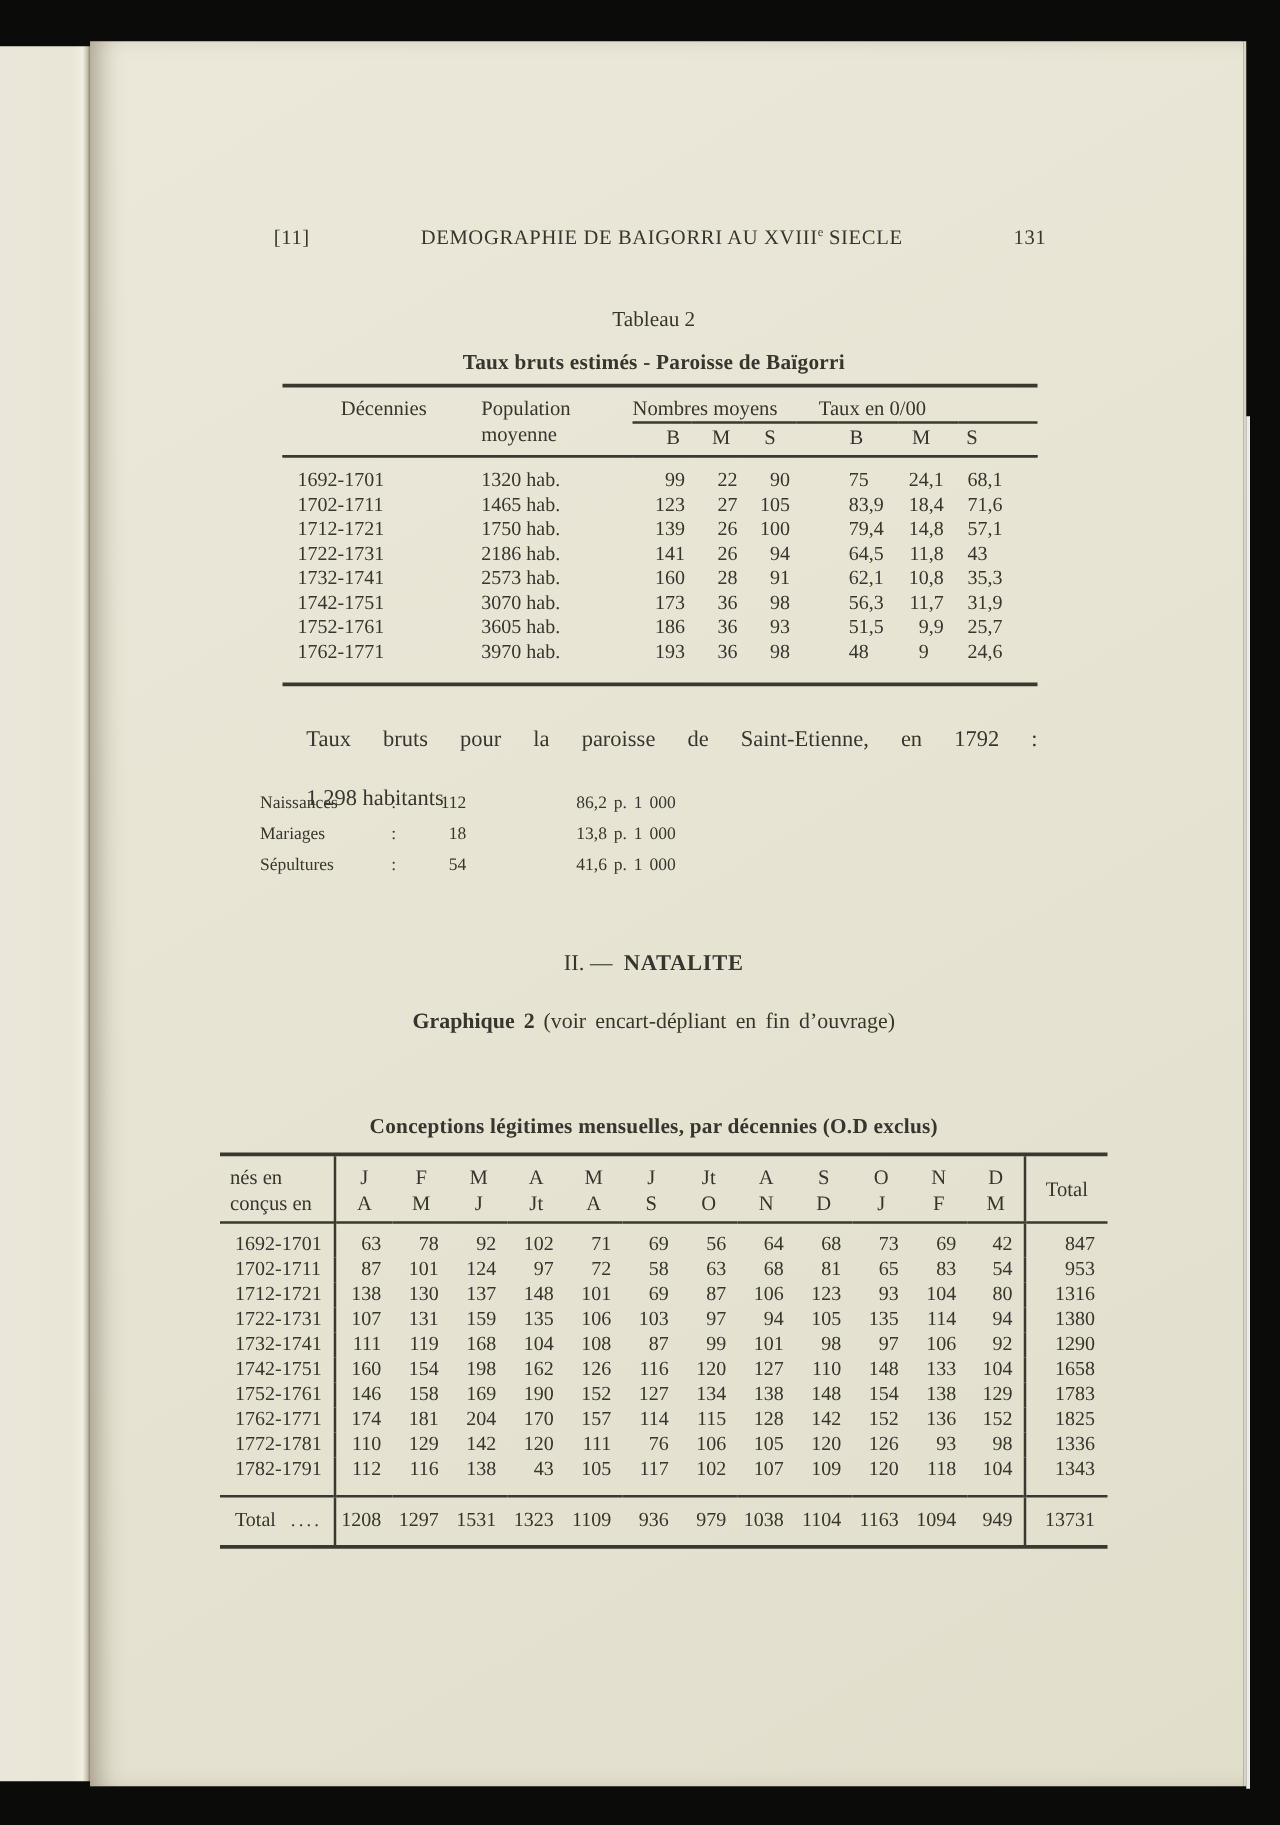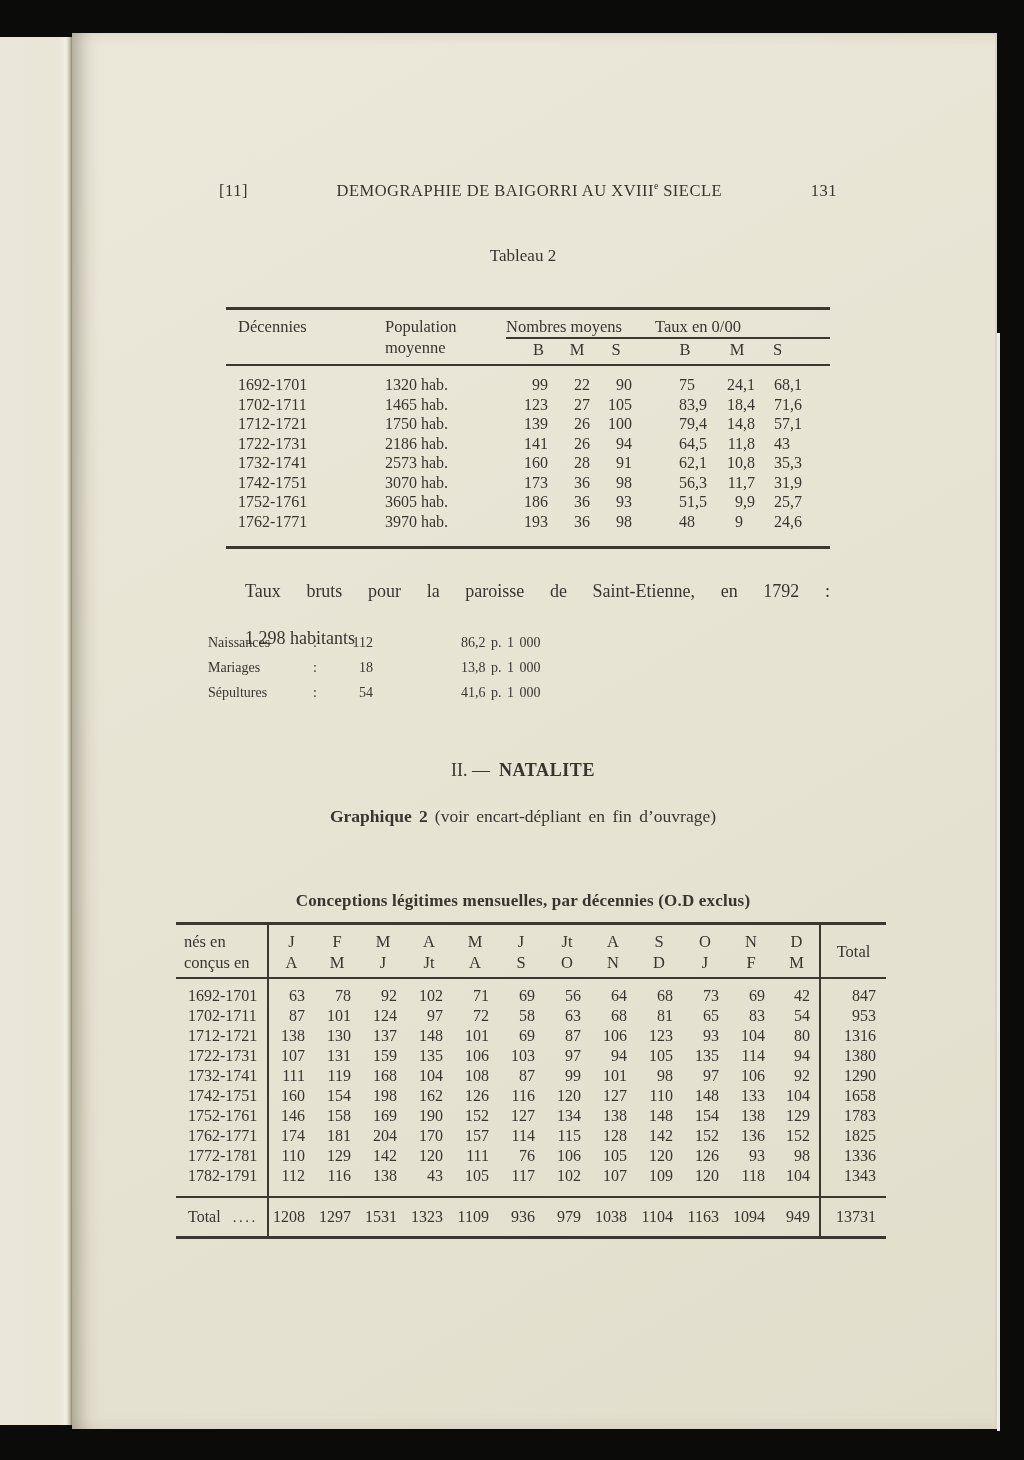--- a/index.html
+++ b/index.html
@@ -54,21 +54,21 @@
 
   
   .t2wrap{
     position:absolute;left:154px;top:274px;width:604px;
     border-top:3px solid var(--rule);border-bottom:3px solid var(--rule);
   }
   .t2 thead th{
     border-bottom:2.5px solid var(--rule);
     font-weight:normal;font-size:16.5px;line-height:21px;vertical-align:top;
   }
-  .t2 .th-dec{text-align:left;padding:6px 0 4px 12px;}
+  .t2 .th-dec{text-align:center;padding:6px 0 4px 12px;}
   .t2 .th-pop{text-align:left;padding:6px 0 4px 9px;}
   .t2 .th-group{text-align:left;padding-top:6px;}
   .t2 .th-taux{padding-left:18px;}
   .t2 .h2 th{text-align:center;padding-bottom:4px;position:relative;}
   .t2 .s1{left:9px;}.t2 .s2{left:3px;}.t2 .s3{left:0;}
   .t2 .s4{left:7px;}.t2 .s5{left:-6px;}.t2 .s6{left:-21px;}
   .t2 tbody td{font-size:16px;line-height:19.5px;}
   .t2 tbody tr:first-child td{padding-top:9px;}
   .t2 tbody tr:last-child td{padding-bottom:15px;}
   .t2 td.c-dec{text-align:left;padding-left:12px;}
@@ -122,20 +122,21 @@
 
   <div class="page">
 
     <div class="running-head">
       <span>[11]</span>
       <span class="rh-title"><span>DEMOGRAPHIE DE BAIGORRI AU XVIII</span><sup>e</sup><span> SIECLE</span></span>
       <span>131</span>
     </div>
 
     <div class="center-line caption pos-cap2">Tableau 2</div>
+    <div class="center-line subtitle pos-sub2">Taux bruts estimés - Paroisse de Baïgorri</div>
 
     <div class="t2wrap">
       <table class="t2">
         <colgroup>
           <col style="width:150px">
             <col style="width:130px">
           <col style="width:47px">
             <col style="width:42px">
             <col style="width:42px">
           <col style="width:82px">

